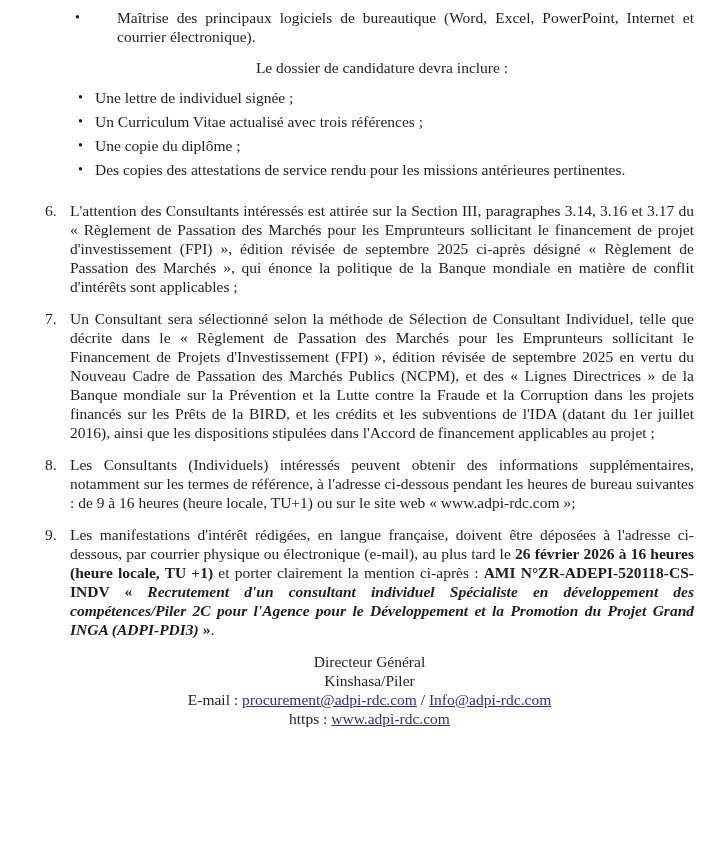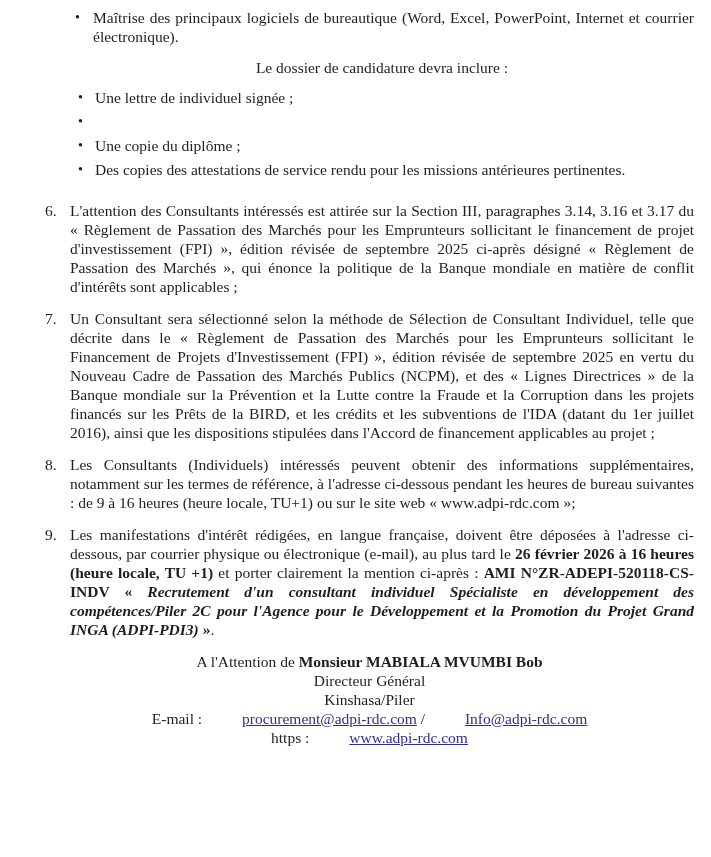--- a/index.html
+++ b/index.html
@@ -20,21 +20,21 @@
   }
   
   .bullet-single {
     display: flex;
     margin: 0 0 12px 30px;
   }
   .dot {
     flex: 0 0 18px;
     font-size: 14px;
   }
-  .bullet-text { flex: 1; text-align: justify; }
+  .bullet-text { flex: 1; text-align: justify; margin-left: 24px; }
 
   .dossier-heading { margin: 0 0 11px 25px; text-align: center; }
 
   ul.dossier-list {
     list-style: none;
     margin: 0 0 22px 0;
     padding: 0 0 0 33px;
   }
   ul.dossier-list li {
     display: flex;
@@ -57,21 +57,20 @@
   .contact {
     margin-top: 3px;
     text-align: center;
   }
   .contact-line { line-height: 19px; }
 
   a.link, a.link:visited {
     color: var(--link-color, #2d2d8e);
     text-decoration: underline;
     cursor: pointer;
-    margin-left: 36px;
   }
 </style>
 </head>
 <body>
 
 <div class="page" style="--page-bg: #ffffff; --text-color: #1e1e1e; --link-color: #2d2d8e;">
 
   <div class="bullet-single">
     <span class="dot">•</span>
     <span class="bullet-text">Maîtrise des principaux logiciels de bureautique (Word, Excel, PowerPoint, Internet et courrier électronique).</span>
@@ -79,20 +78,21 @@
 
   <div class="dossier-heading">Le dossier de candidature devra inclure :</div>
 
   <ul class="dossier-list">
     <li>
       <span class="dot">•</span>
       <span>Une lettre de individuel signée ;</span>
     </li>
     <li>
       <span class="dot">•</span>
+      <span>Un Curriculum Vitae actualisé avec trois références ;</span>
     </li>
     <li>
       <span class="dot">•</span>
       <span>Une copie du diplôme ;</span>
     </li>
     <li>
       <span class="dot">•</span>
       <span>Des copies des attestations de service rendu pour les missions antérieures pertinentes.</span>
     </li>
   </ul>
@@ -111,20 +111,19 @@
     <span class="num">8.</span>
     <span class="num-body"><span>Les Consultants (Individuels) intéressés peuvent obtenir des informations supplémentaires, notamment sur les termes de référence, à l'adresse ci-dessous pendant les heures de bureau suivantes : de 9 à 16 heures (heure locale, TU+1) ou sur le site web « www.adpi-rdc.com »;</span></span>
   </div>
 
   <div class="num-item">
     <span class="num">9.</span>
     <span class="num-body"><span>Les manifestations d'intérêt rédigées, en langue française, doivent être déposées à l'adresse ci-dessous, par courrier physique ou électronique (e-mail), au plus tard le </span><span class="b">26 février 2026 à 16 heures (heure locale, TU +1)</span><span> et porter clairement la  mention ci-après  : </span><span class="b">AMI N°ZR-ADEPI-520118-CS-INDV</span><span class="b">  « </span><span class="b i">Recrutement d'un consultant individuel Spécialiste en développement des compétences/Piler 2C pour l'Agence pour le Développement et la Promotion du Projet Grand INGA (ADPI-PDI3)</span><span class="b"> »</span><span>.</span></span>
   </div>
 
   <div class="contact">
-    <div class="contact-line"><span>A l'Attention de </span><span class="b">Monsieur MABIALA MVUMBI Bob</span></div>
     <div class="contact-line"><span>Directeur Général</span></div>
     <div class="contact-line"><span>Kinshasa/Piler</span></div>
     <div class="contact-line"><span>E-mail : </span><a href="#" class="link">procurement@adpi-rdc.com</a><span> / </span><a href="#" class="link">Info@adpi-rdc.com</a></div>
     <div class="contact-line"><span>https : </span><a href="#" class="link">www.adpi-rdc.com</a></div>
   </div>
 
 </div>
 
 </body></html>

